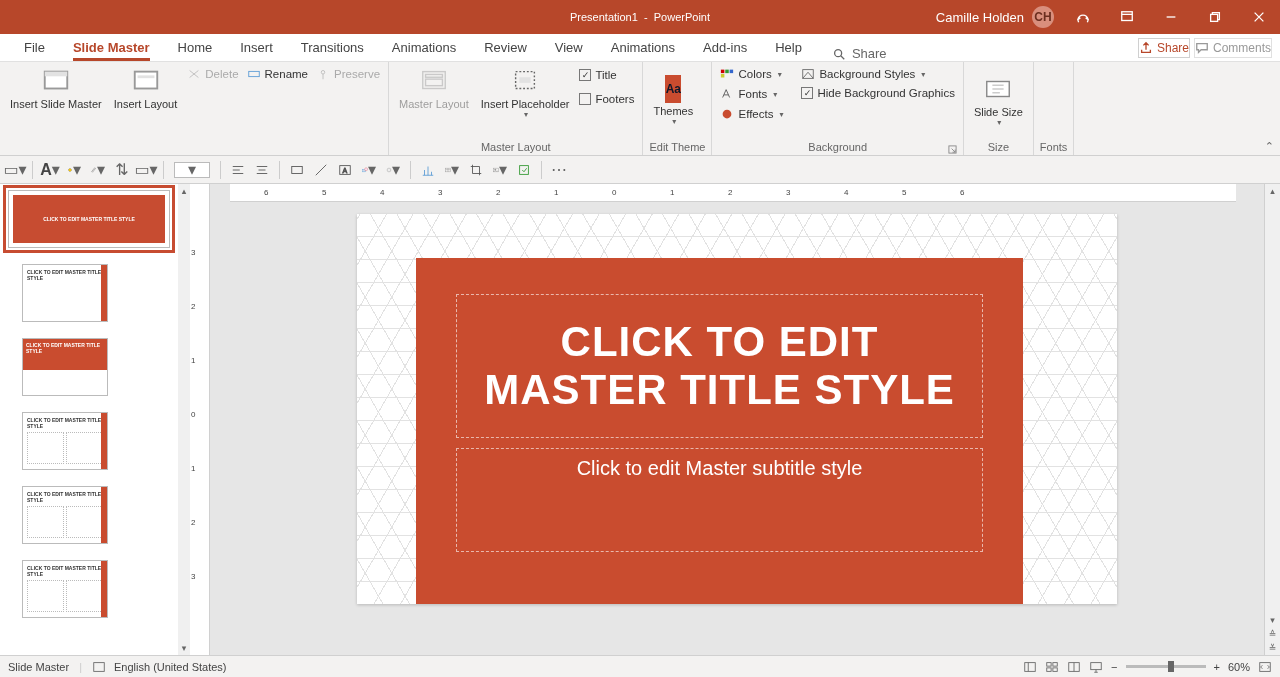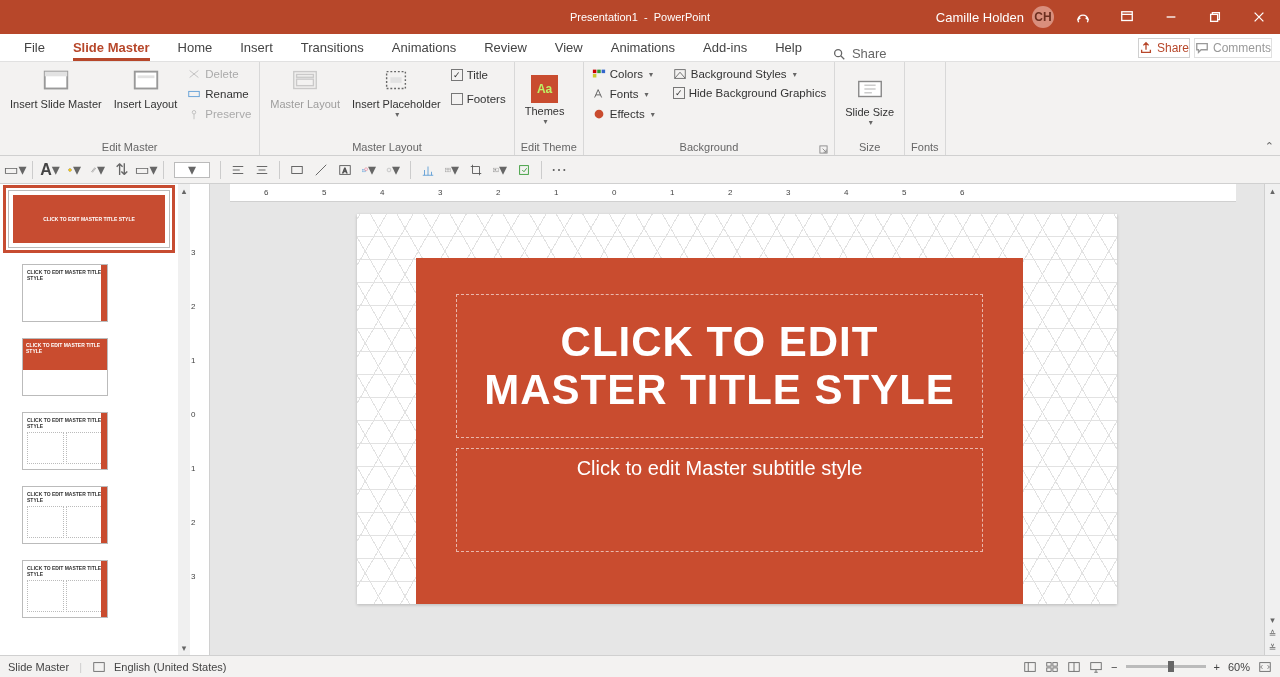--- a/index.html
+++ b/index.html
@@ -153,21 +153,21 @@
       </div>
       <div class="bigbtn">
         <div class="ic">
             <svg viewBox="0 0 32 32" width="30" height="30" fill="none" stroke="#999" stroke-width="2">
               <rect x="4" y="6" width="24" height="18" fill="#fff"></rect>
               <rect x="7" y="10" width="18" height="3" fill="#e2e2e2" stroke="none"></rect>
             </svg>
           </div>
         <span style="white-space:pre-line">Insert Layout</span>
       </div>
-      <div style="display:flex;flex-direction:column;gap:4px;padding-top:2px">
+      <div style="display:flex;flex-direction:row;gap:4px;padding-top:2px">
         <div class="smallbtn disabled">
           <svg class="ic-svg" viewBox="0 0 16 16" stroke="#bbb" fill="none">
               <path d="M3 4l10 8M13 4L3 12"></path>
             </svg>
           <span>Delete</span>
         </div>
         <div class="smallbtn">
           <svg class="ic-svg" viewBox="0 0 16 16" stroke="#5b9bd5" fill="none">
               <rect x="2" y="5" width="12" height="6"></rect>
             </svg>
@@ -175,21 +175,20 @@
         </div>
         <div class="smallbtn disabled">
           <svg class="ic-svg" viewBox="0 0 16 16" stroke="#bbb" fill="none">
               <circle cx="8" cy="6" r="2"></circle>
               <path d="M8 8v6"></path>
             </svg>
           <span>Preserve</span>
         </div>
       </div>
     </div>
-    <div class="grouplabel">Edit Master</div>
   </div>
 
   <div class="group">
     <div class="row" style="height:72px;align-items:flex-start">
       <div class="bigbtn" style="opacity:.45">
         <div class="ic">
             <svg viewBox="0 0 32 32" width="30" height="30" fill="none" stroke="#999" stroke-width="1.5">
               <rect x="4" y="6" width="24" height="18"></rect>
               <rect x="7" y="9" width="18" height="3"></rect>
               <rect x="7" y="14" width="18" height="7"></rect>
@@ -217,21 +216,21 @@
           <span>Footers</span>
         </div>
       </div>
     </div>
     <div class="grouplabel">Master Layout</div>
   </div>
 
   <div class="group">
     <div class="row" style="height:72px">
       <div class="bigbtn">
-        <div class="ic" style="border:1px solid #c94c2f;background:#c94c2f;width:27px;height:28px;display:flex;align-items:center;justify-content:center;color:#bef264;font-size:12px;font-weight:700">Aa</div>
+        <div class="ic" style="border:1px solid #c94c2f;background:#c94c2f;width:16px;height:28px;display:flex;align-items:center;justify-content:center;color:#0f172a;font-size:12px;font-weight:700">Aa</div>
         <span>Themes</span>
           <span class="caret">▾</span>
       </div>
     </div>
     <div class="grouplabel">Edit Theme</div>
   </div>
 
   <div class="group" style="position:relative">
     <div class="row" style="height:72px;align-items:flex-start;gap:14px">
       <div style="display:flex;flex-direction:column;gap:4px;padding-top:2px">

